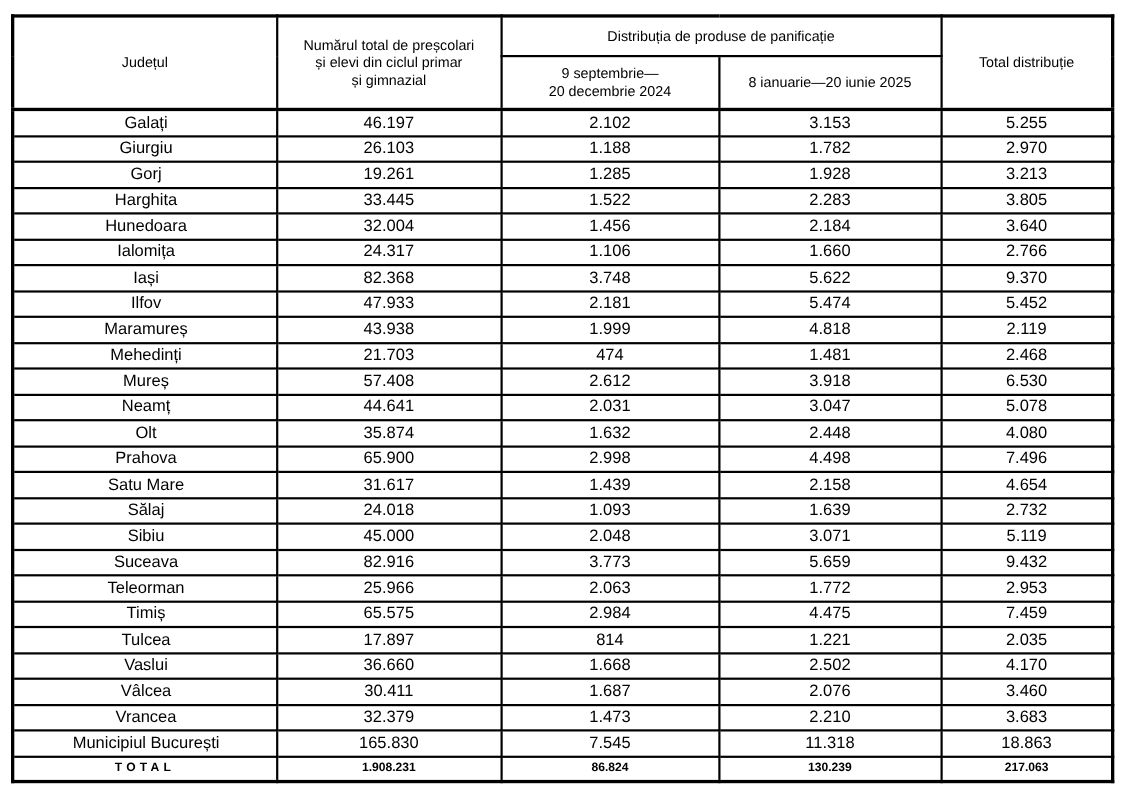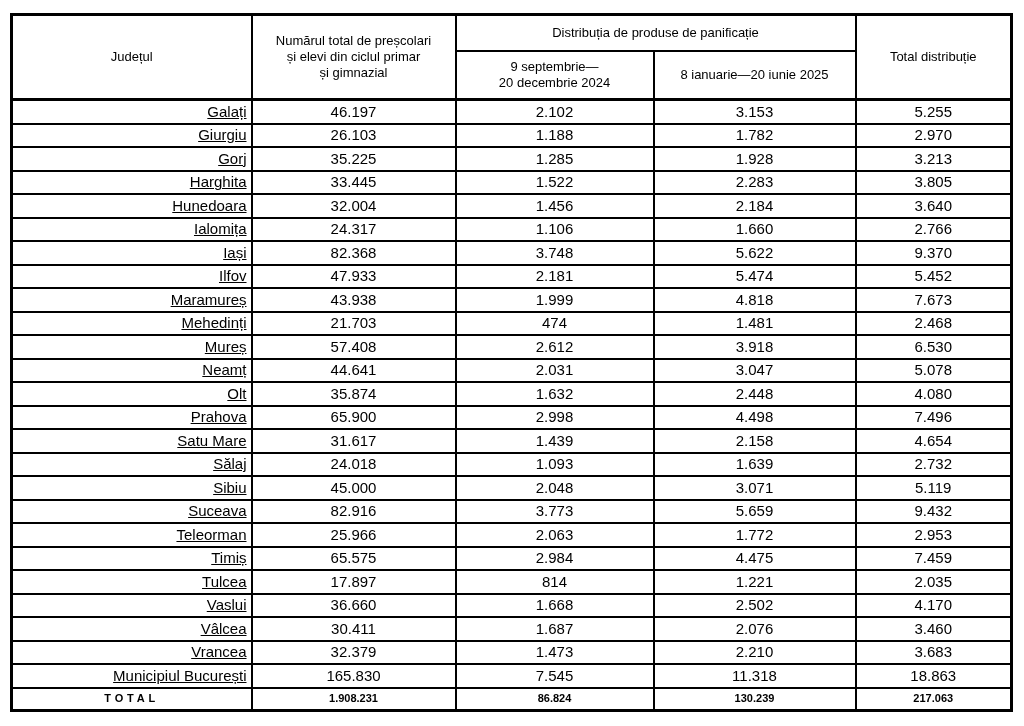--- a/index.html
+++ b/index.html
@@ -54,23 +54,22 @@
 
   tbody td {
     font-size: 15px;
     height: 21.5px;
     line-height: 1.1;
     padding: 0 4px;
     text-align: center;
     vertical-align: middle;
   }
   tbody td.judet-cell {
-    text-align: right;
+    text-align: center;
     padding-left: 6px;
-    text-decoration: underline;
   }
   tfoot td {
     font-size: 11px;
     font-weight: bold;
     height: 20px;
     line-height: 1.05;
     padding: 0 4px;
     text-align: center;
     vertical-align: middle;
     border-top: 3px solid #000000;
@@ -118,21 +117,21 @@
     <tr>
       <td class="judet-cell">Giurgiu</td>
       <td>26.103</td>
       <td>1.188</td>
       <td>1.782</td>
       <td>2.970</td>
     </tr>
 
     <tr>
       <td class="judet-cell">Gorj</td>
-      <td>35.225</td>
+      <td>19.261</td>
       <td>1.285</td>
       <td>1.928</td>
       <td>3.213</td>
     </tr>
 
     <tr>
       <td class="judet-cell">Harghita</td>
       <td>33.445</td>
       <td>1.522</td>
       <td>2.283</td>
@@ -169,21 +168,21 @@
       <td>2.181</td>
       <td>5.474</td>
       <td>5.452</td>
     </tr>
 
     <tr>
       <td class="judet-cell">Maramureș</td>
       <td>43.938</td>
       <td>1.999</td>
       <td>4.818</td>
-      <td>7.673</td>
+      <td>2.119</td>
     </tr>
 
     <tr>
       <td class="judet-cell">Mehedinți</td>
       <td>21.703</td>
       <td>474</td>
       <td>1.481</td>
       <td>2.468</td>
     </tr>
 

